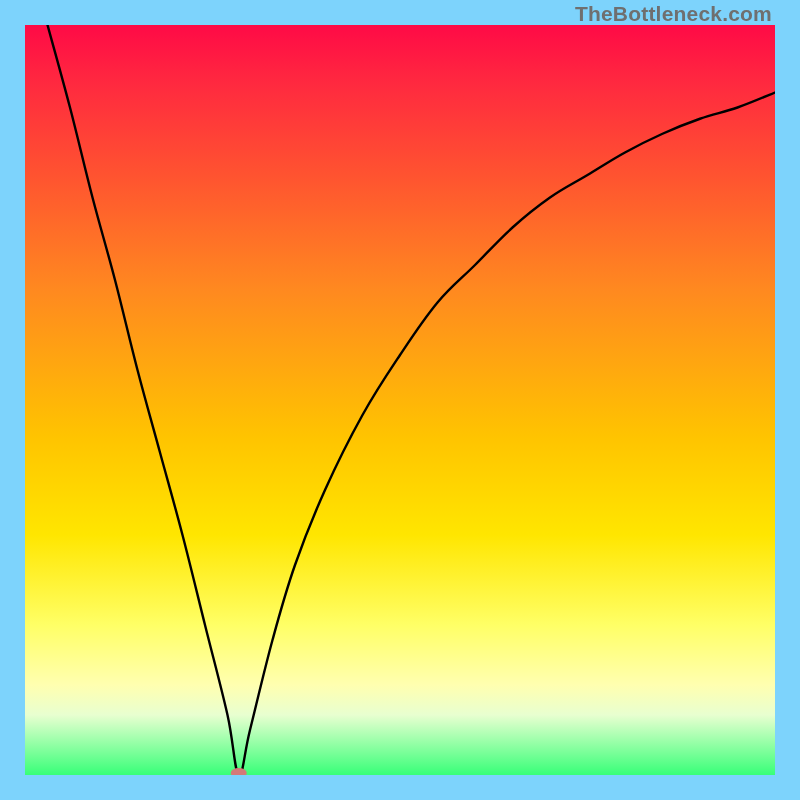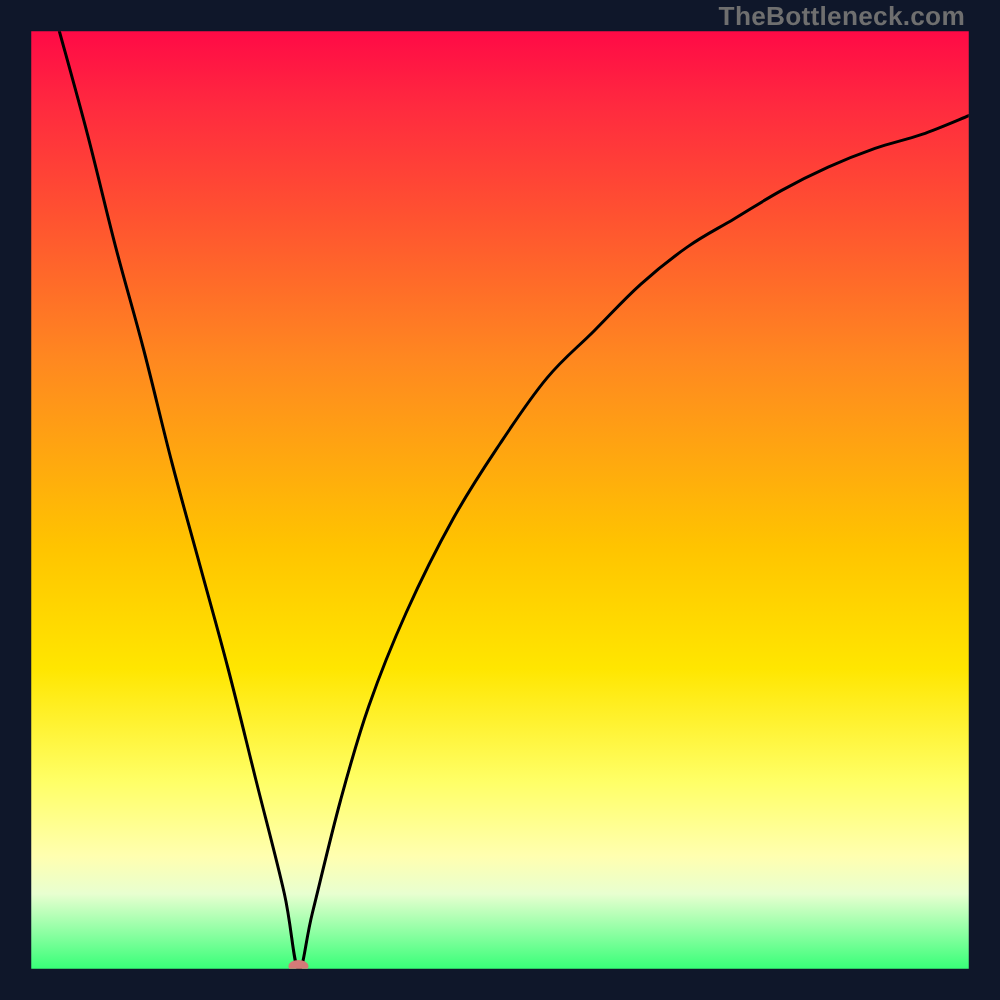--- a/index.html
+++ b/index.html
@@ -1,20 +1,20 @@
 <!DOCTYPE html>
 <html><head>
 <meta charset="utf-8">
 <style>
   * { margin: 0; padding: 0; box-sizing: border-box; }
   html, body { width: 800px; height: 800px; overflow: hidden; background: #000; }
   .frame {
     width: 800px;
     height: 800px;
-    background: #0f172a;
+    background: #7dd3fc;
     position: relative;
   }
   .plot-area {
     position: absolute;
     left: 25px;
     top: 25px;
     width: 750px;
     height: 750px;
     background: linear-gradient(to bottom,
       #ff0a46 0%,

